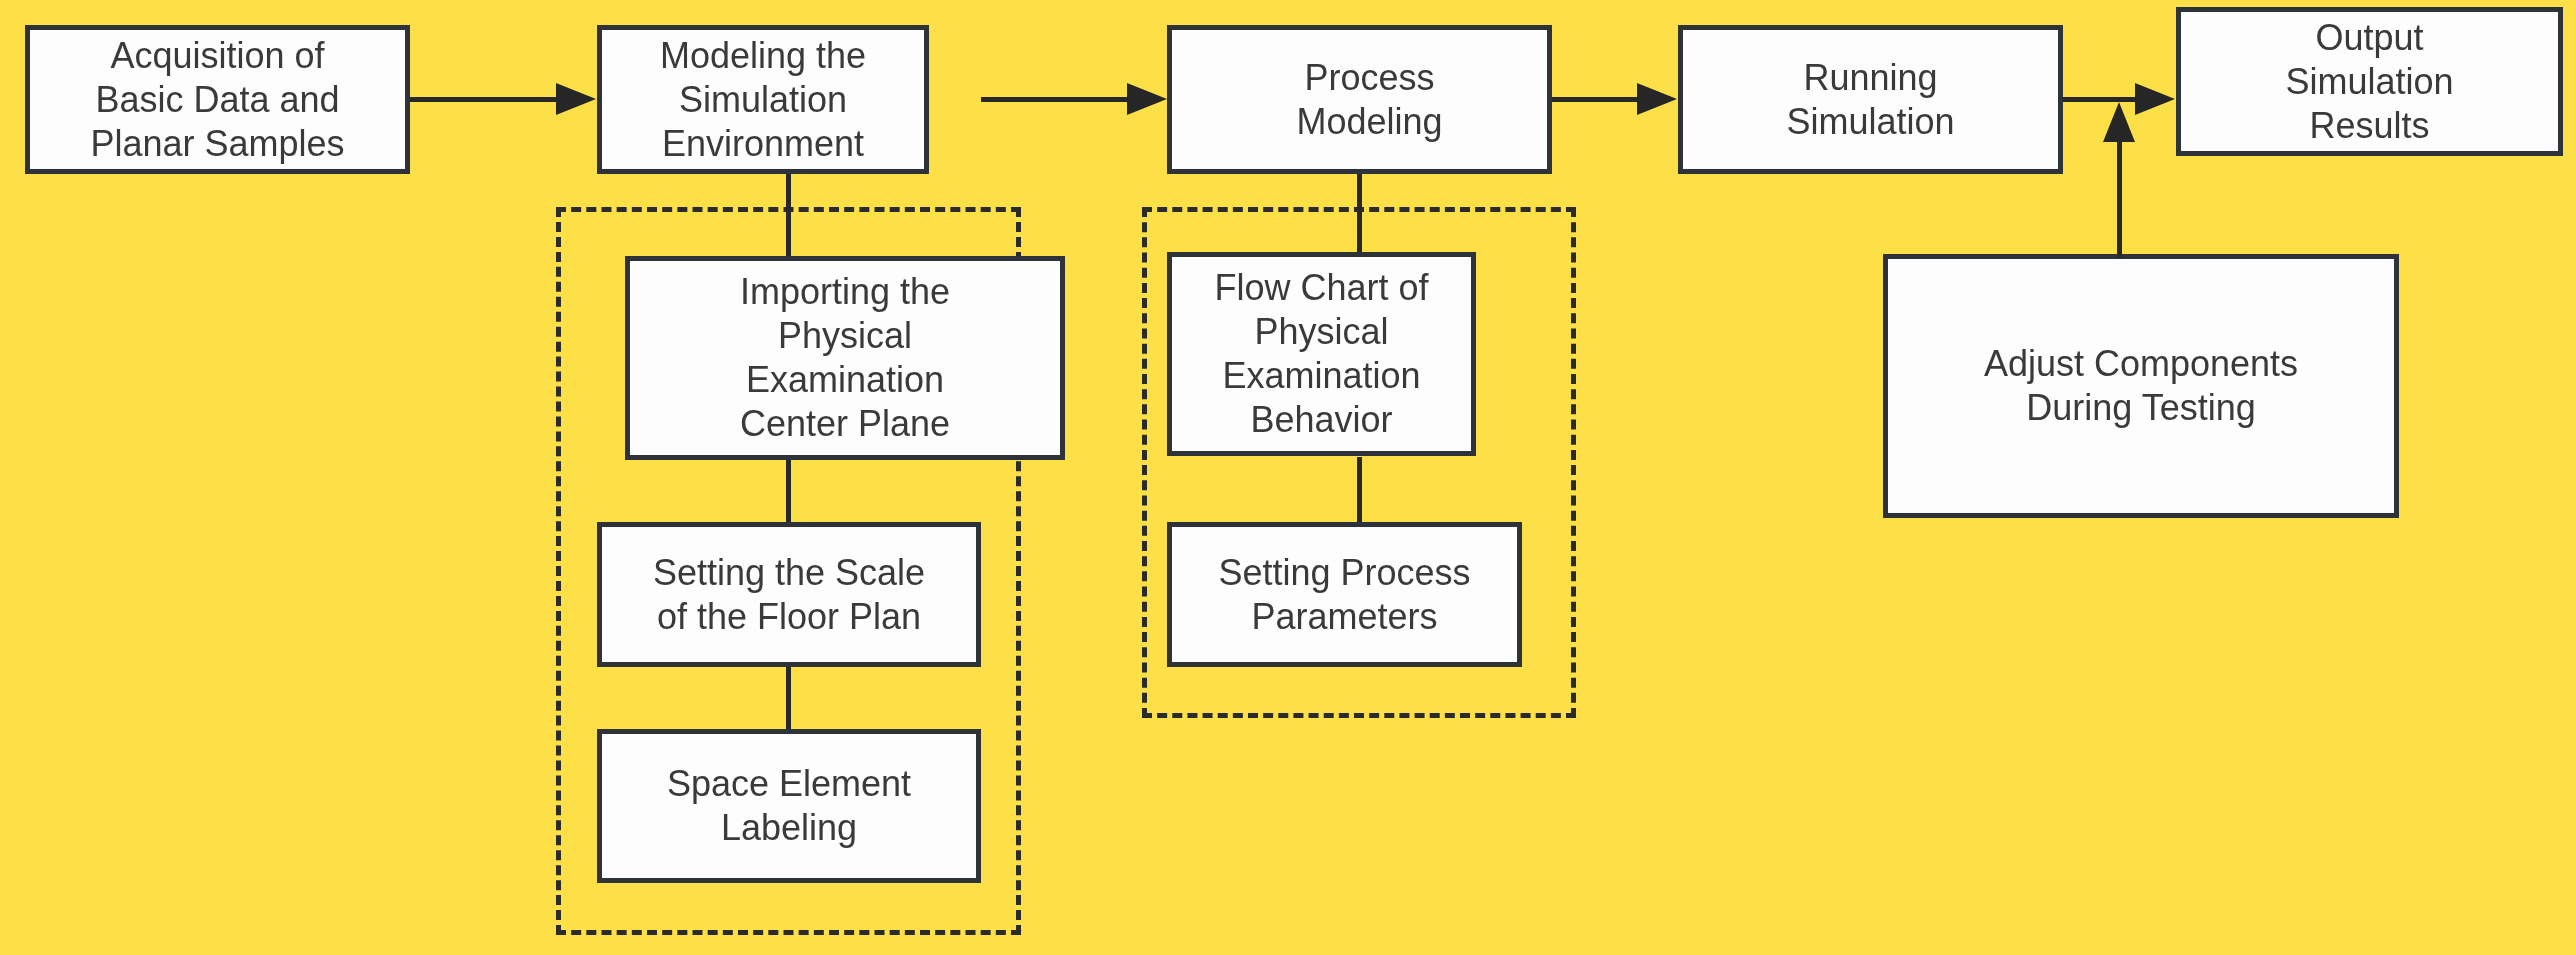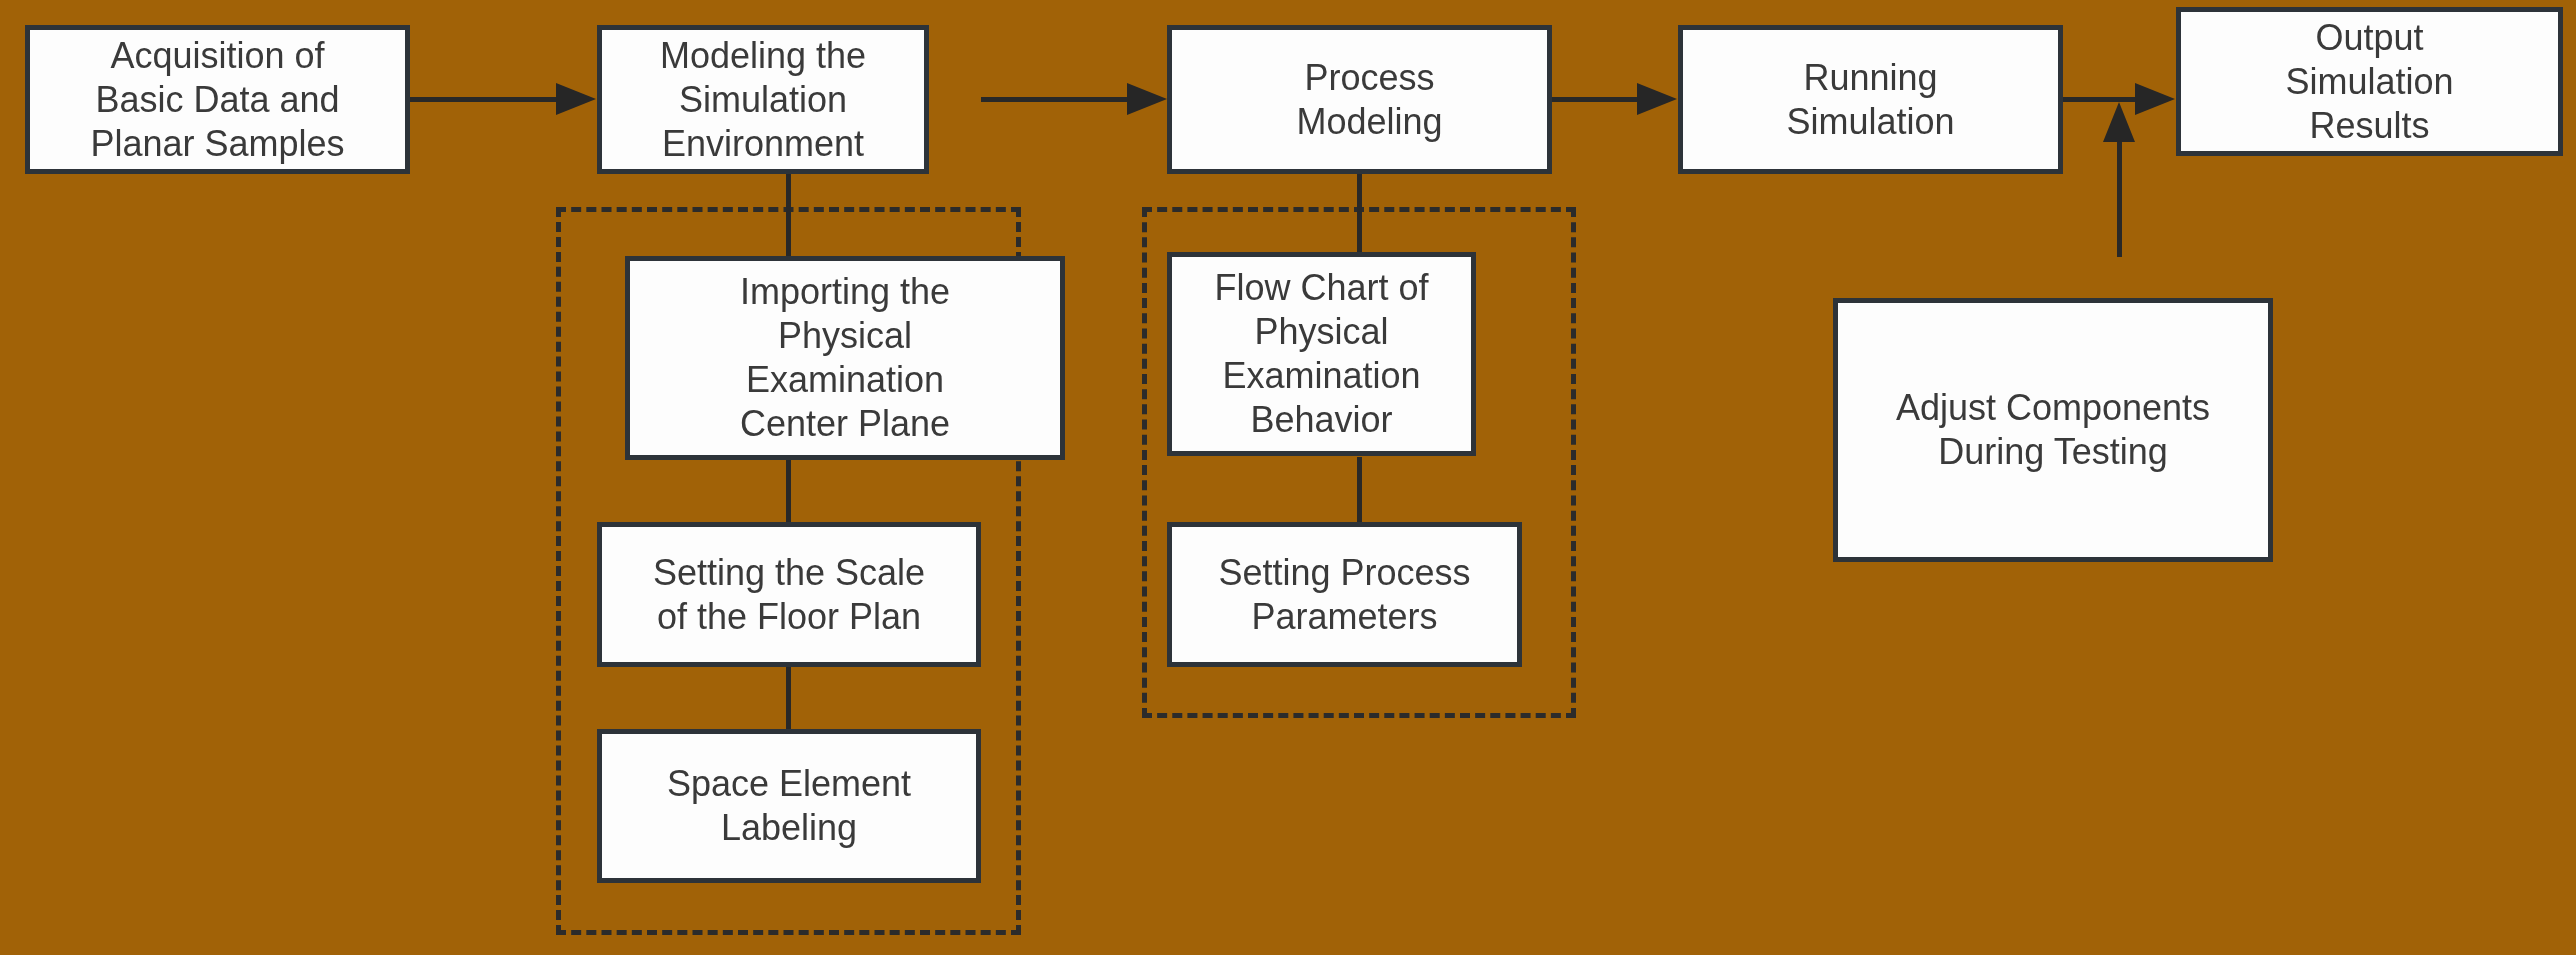--- a/index.html
+++ b/index.html
@@ -4,21 +4,21 @@
 <style>
   html, body {
     margin: 0;
     padding: 0;
     background: #ffffff;
   }
   .canvas {
     position: relative;
     width: 2576px;
     height: 956px;
-    background: #a16207;
+    background: #fde047;
     font-family: "Liberation Sans", sans-serif;
     overflow: hidden;
   }
   .node {
     position: absolute;
     box-sizing: border-box;
     border: 5.4px solid #2d3339;
     background: #fdfdfd;
     display: flex;
     align-items: center;
@@ -74,21 +74,21 @@
   #d2 { left: 1142px; top: 207px; width: 434px; height: 511px; }
 
   
   #s1 { left: 625px;  top: 256px; width: 440px; height: 204px; }
   #s2 { left: 597px;  top: 522px; width: 384px; height: 145px; }
   #s3 { left: 597px;  top: 729px; width: 384px; height: 154px; }
   #s4 { left: 1167px; top: 252px; width: 309px; height: 204px; }
   #s5 { left: 1167px; top: 522px; width: 355px; height: 145px; }
 
   
-  #adj { left: 1833px; top: 254px; width: 440px; height: 264px; margin-top: 44px; }
+  #adj { left: 1883px; top: 254px; width: 516px; height: 264px; }
 
   
   #a1-line { left: 410px;  top: 97px; width: 155px; }
   #a2-line { left: 981px; top: 97px; width: 155px; }
   #a3-line { left: 1552px; top: 97px; width: 93px; }
   #a4-line { left: 2063px; top: 97px; width: 80px; }
   #a1-head { left: 556px;  top: 83px; }
   #a2-head { left: 1127px; top: 83px; }
   #a3-head { left: 1637px; top: 83px; }
   #a4-head { left: 2135px; top: 83px; }

